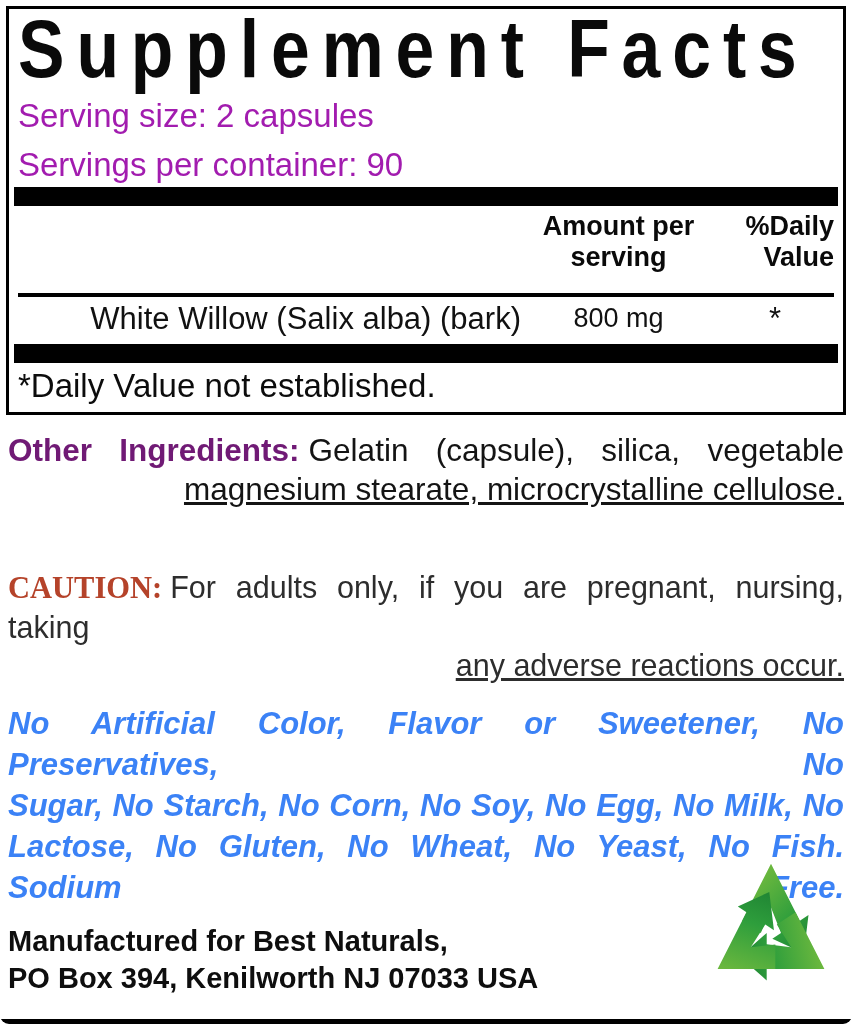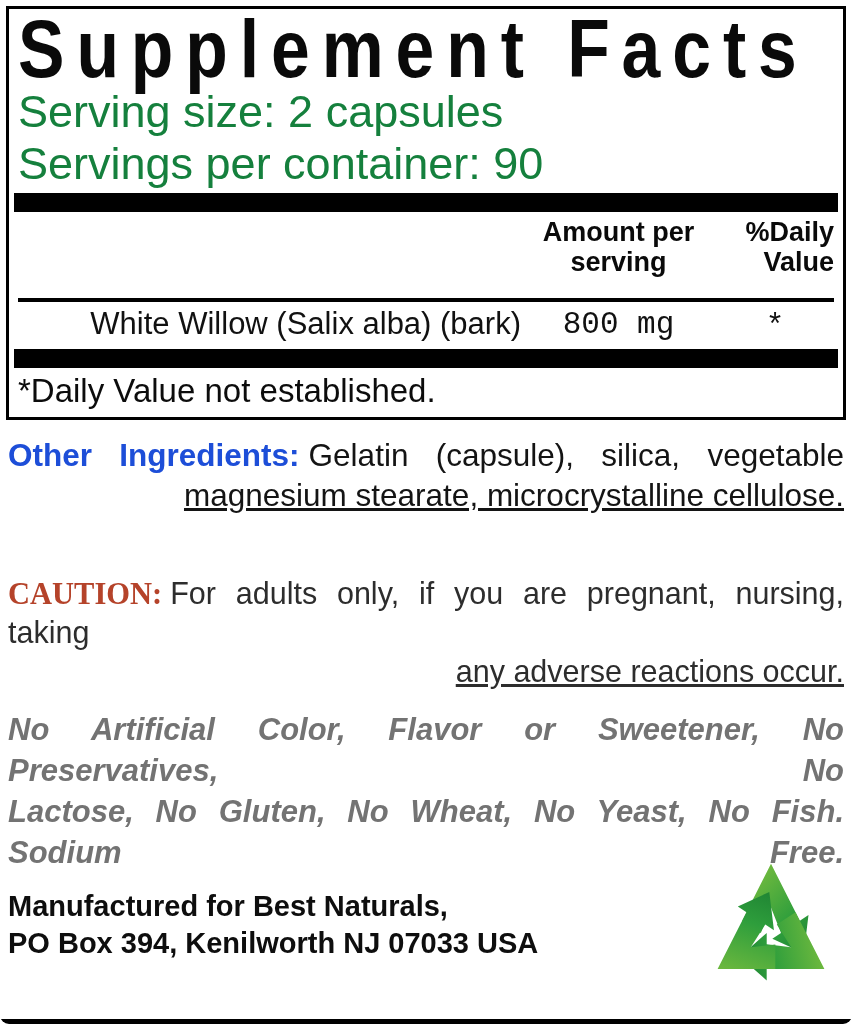--- a/index.html
+++ b/index.html
@@ -11,42 +11,42 @@
   
   .facts {
     margin:6px 6px 0 6px; border:3px solid #000; padding:2px 9px 6px 9px;
     background:#fff;
   }
   .facts-title {
     font-size:82px; font-weight:bold; line-height:0.92; letter-spacing:14px;
     transform:scaleX(0.85); transform-origin:0 50%; white-space:nowrap;
     color:#0a0a0a;
   }
-  .serving-line { font-size:45px; line-height:1.15; color:#15803d; }
+  .serving-line { font-size:33px; line-height:1.15; color:#a21caf;margin-top:11px; }
   .bar { height:19px; background:#000; margin:3px -4px; }
   .hdr-row {
     display:flex; align-items:flex-end; border-bottom:4px solid #000;
     padding:2px 0 21px 0;
   }
   .col-name { flex:1;text-align:right; }
   .col-amt  { width:195px; text-align:center; }
   .col-dv   { width:118px; text-align:right; }
   .hdr { font-weight:bold; font-size:27px; line-height:1.12; white-space:pre-line; color:#0a0a0a; }
   .nutrient-row { display:flex; align-items:center; padding:4px 0 4px 0; font-size:31px; }
-  .nutrient-row .col-amt { font-size:31px;font-family:Liberation Mono, monospace; }
+  .nutrient-row .col-amt { font-size:27px; }
   .nutrient-row .col-dv  { text-align:center; font-size:31px; }
   .footnote { font-size:33px; padding:1px 0 1px 0; color:#0c0c0c; }
 
   
   .para { margin-left:8px; margin-right:8px; }
   .jline { text-align:justify; text-align-last:justify; }
   .lline { text-align:right;text-decoration:underline; }
 
   .other { margin-top:16px; font-size:31.5px; line-height:1.26; color:#141414; }
-  .other .label { font-weight:bold; margin-right:9px; color:#1d4ed8; }
+  .other .label { font-weight:bold; margin-right:9px; color:#701a75; }
 
   .caution { margin-top:58px; font-size:30.5px; line-height:1.26; color:#2d2d2d; }
   .caution .label { font-weight:bold; margin-right:8px; }
 
   .claims { margin-top:20px; font-size:31px; line-height:1.32;
             font-style:italic; font-weight:600; }
 
   .mfr { margin-top:14px; font-size:29px; font-weight:bold; line-height:1.28; color:#0e0e0e; }
   .mfr .center { text-align:left; }
 
@@ -92,22 +92,23 @@
     <div class="lline">magnesium stearate, microcrystalline cellulose.</div>
   </div>
 
   <div class="para caution">
     <div class="jline">
       <span class="label" id="caution-label" style="color: rgb(181, 67, 42); font-family: Liberation Serif, serif;">CAUTION:</span><span>For adults only, if you are pregnant, nursing, taking</span>
     </div>
     <div class="lline">any adverse reactions occur.</div>
   </div>
 
-  <div class="para claims" id="claims-block" style="color: #737373;">
+  <div class="para claims" id="claims-block" style="color: #3b82f6;">
     <div class="jline">No Artificial Color, Flavor or Sweetener, No Preservatives, No</div>
+    <div class="jline">Sugar, No Starch, No Corn, No Soy, No Egg, No Milk, No</div>
     <div class="jline">Lactose, No Gluten, No Wheat, No Yeast, No Fish. Sodium Free.</div>
   </div>
 
   <div class="para mfr">
     <div class="center">Manufactured for Best Naturals,</div>
     <div class="center">PO Box 394, Kenilworth NJ 07033 USA</div>
 
   </div>
 
   <div class="recycle">

